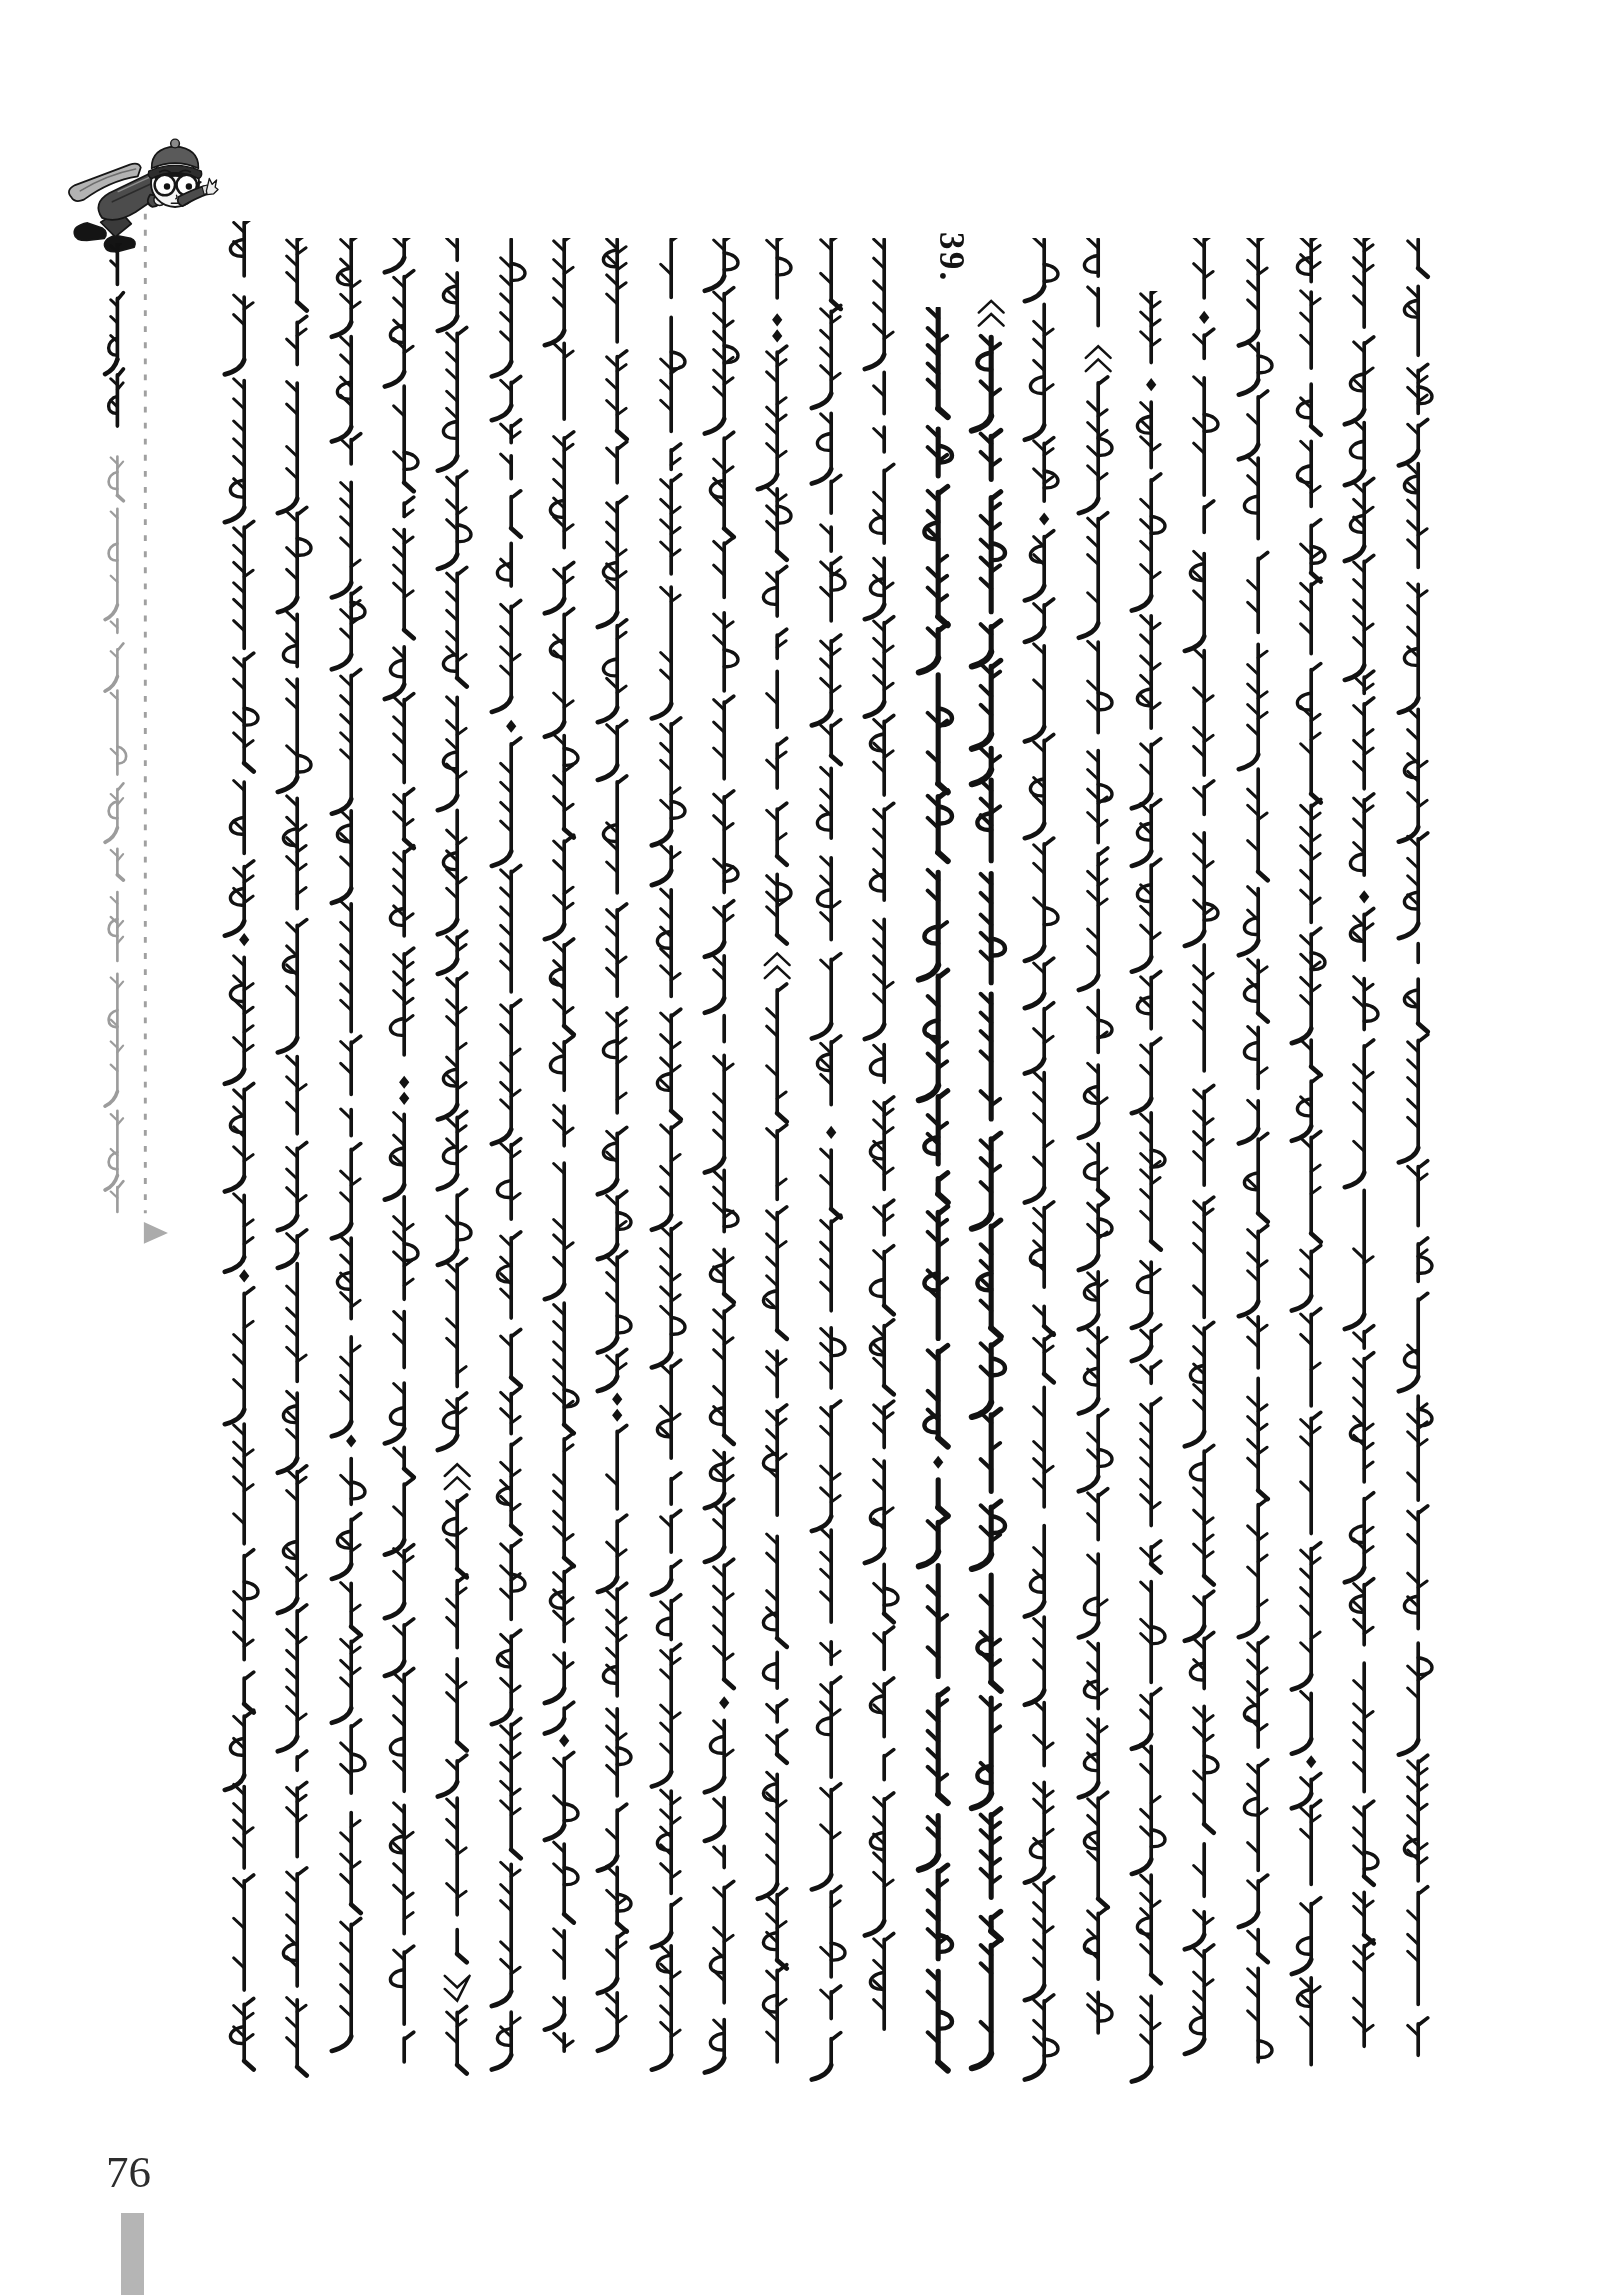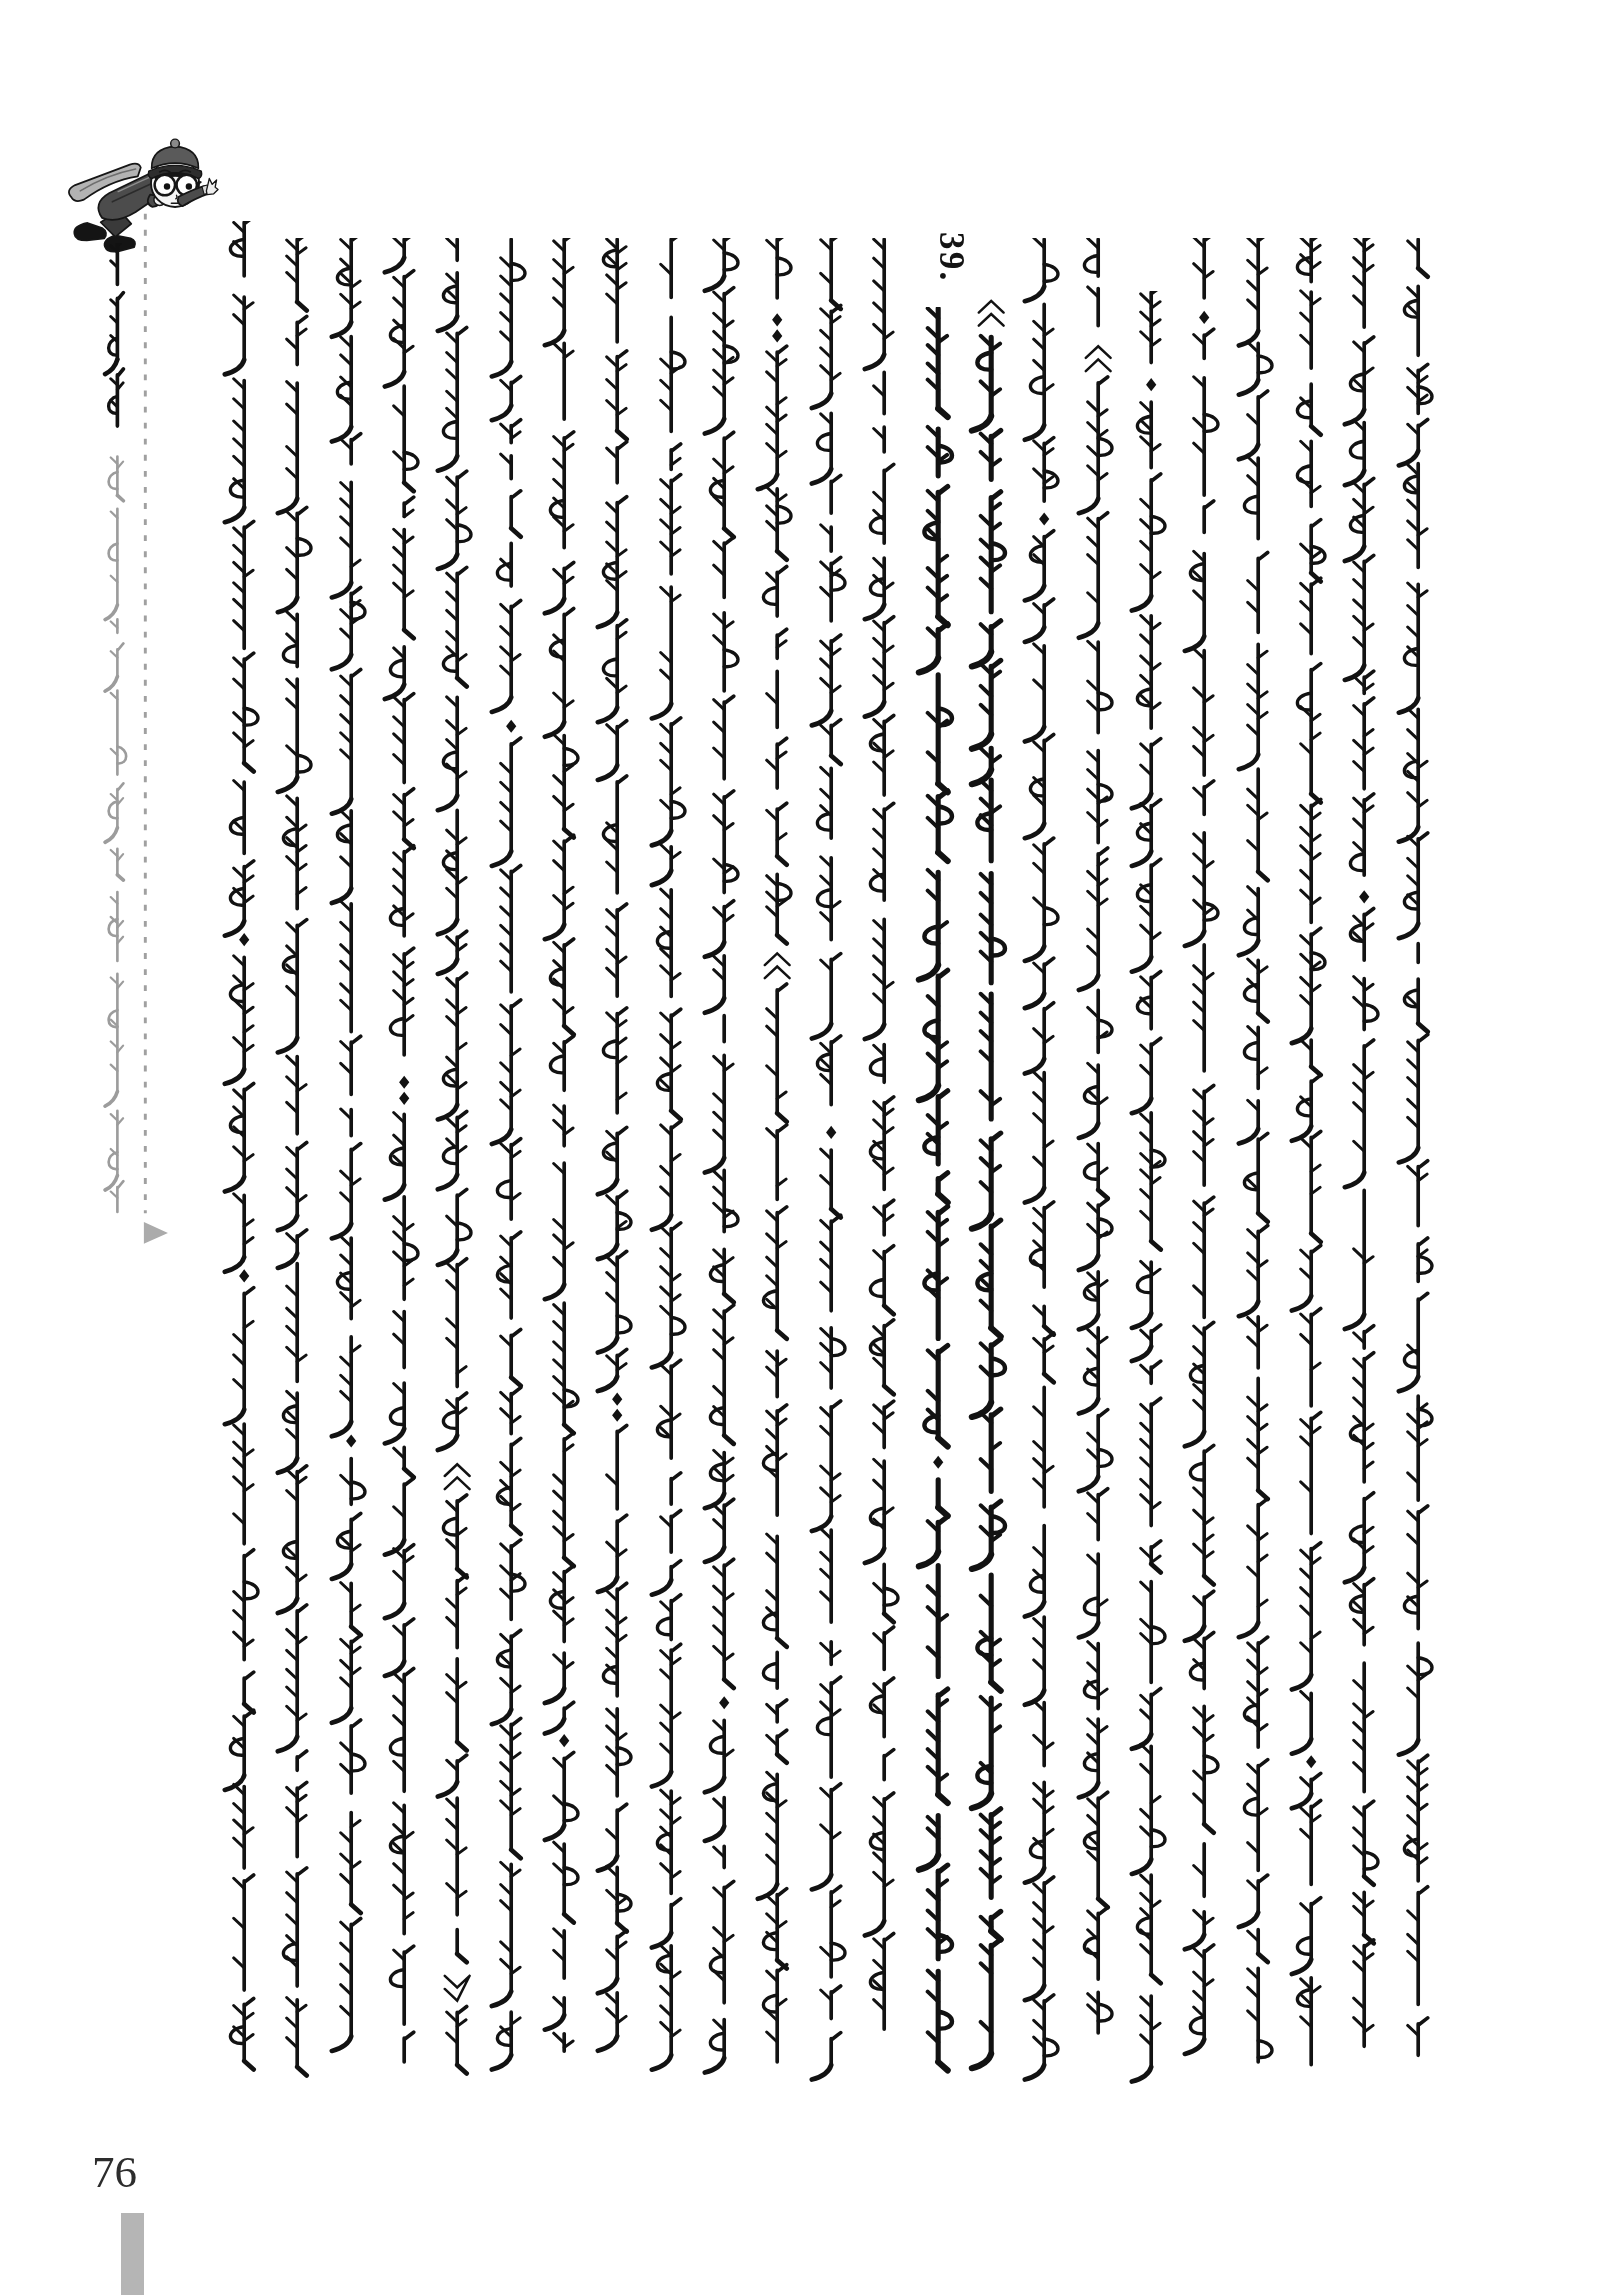--- a/index.html
+++ b/index.html
@@ -297,18 +297,18 @@
       <div class="text-col" style="left: 1394px; top: 238px;">
         <svg width="44" height="1845" viewBox="0 -2 60 2524">
           <path d="M33 0.0 L33 39.4 M33 64.1 L33 158.5 M33 178.9 L33 238.0 M33 180.9 L46.0 170.9 M33 254.3 L33 289.1 M33 256.3 L46.0 246.3 M33 306.7 L33 448.7 M33 471.9 L33 627.4 M33 642.8 L33 803.8 M33 819.9 L33 935.9 M33 821.9 L46.0 811.9 M33 963.4 L33 989.1 M33 1011.7 L33 1072.5 M33 1095.7 L33 1242.6 M33 1097.7 L46.0 1087.7 M33 1268.4 L33 1349.2 M33 1270.4 L46.0 1260.4 M33 1374.1 L33 1425.4 M33 1376.1 L46.0 1366.1 M33 1449.7 L33 1555.7 M33 1451.7 L46.0 1441.7 M33 1582.2 L33 1724.8 M33 1740.6 L33 1900.6 M33 1742.6 L46.0 1732.6 M33 1920.3 L33 2052.9 M33 2081.7 L33 2245.5 M33 2083.7 L46.0 2073.7 M33 2261.6 L33 2414.6 M33 2263.6 L46.0 2253.6 M33 2440.9 L33 2484.2 M33 2442.9 L46.0 2432.9 " fill="none" stroke="#121212" stroke-width="5" stroke-linecap="round"></path>
           <path d="M33 15.7 L18.6 2.0 M33 79.6 L18.6 65.9 M33 103.9 L18.6 90.2 M33 190.2 L18.6 176.5 M33 196.2 L45.2 187.2 M33 216.0 L18.6 202.3 M33 222.0 L45.2 213.0 M33 266.4 L18.6 252.7 M33 321.7 L18.6 308.0 M33 346.2 L18.6 332.5 M33 370.2 L18.6 356.5 M33 398.7 L18.6 385.0 M33 404.7 L45.2 395.7 M33 424.4 L18.6 410.7 M33 483.5 L18.6 469.9 M33 489.5 L45.2 480.5 M33 514.5 L18.6 500.8 M33 543.9 L18.6 530.2 M33 570.8 L18.6 557.1 M33 655.3 L18.6 641.6 M33 684.2 L18.6 670.5 M33 716.8 L18.6 703.2 M33 722.8 L45.2 713.8 M33 741.2 L18.6 727.6 M33 770.4 L18.6 756.8 M33 776.4 L45.2 767.4 M33 830.1 L18.6 816.4 M33 860.2 L18.6 846.6 M33 884.2 L18.6 870.5 M33 910.2 L18.6 896.5 M33 1049.6 L18.6 1035.9 M33 1111.4 L18.6 1097.7 M33 1135.9 L18.6 1122.2 M33 1160.2 L18.6 1146.5 M33 1190.0 L18.6 1176.3 M33 1214.7 L18.6 1201.0 M33 1281.7 L18.6 1268.0 M33 1287.7 L45.2 1278.7 M33 1391.3 L45.2 1382.3 M33 1526.0 L18.6 1512.4 M33 1601.8 L45.2 1592.8 M33 1620.6 L18.6 1606.9 M33 1626.6 L45.2 1617.6 M33 1644.8 L18.6 1631.1 M33 1650.8 L45.2 1641.8 M33 1701.0 L18.6 1687.3 M33 1753.4 L18.6 1739.7 M33 1785.1 L18.6 1771.5 M33 1838.2 L18.6 1824.5 M33 1844.2 L45.2 1835.2 M33 1870.3 L18.6 1856.7 M33 1965.3 L18.6 1951.6 M33 1971.3 L45.2 1962.3 M33 1995.3 L18.6 1981.6 M33 2094.9 L18.6 2081.2 M33 2100.9 L45.2 2091.9 M33 2117.0 L18.6 2103.3 M33 2123.0 L45.2 2114.0 M33 2143.6 L18.6 2129.9 M33 2149.6 L45.2 2140.6 M33 2169.8 L18.6 2156.1 M33 2197.5 L18.6 2183.8 M33 2203.5 L45.2 2194.5 M33 2216.9 L18.6 2203.3 M33 2222.9 L45.2 2213.9 M33 2300.1 L18.6 2286.4 M33 2332.3 L18.6 2318.6 M33 2355.5 L18.6 2341.8 M33 2456.8 L18.6 2443.2 " fill="none" stroke="#121212" stroke-width="4" stroke-linecap="round"></path>
           <path d="M33 83.2 C7.8 86.2 7.8 108.2 33 106.2 M33 201.5 C58.2 204.5 58.2 226.5 33 224.5 M33 323.4 C7.8 326.4 7.8 348.4 33 346.4 M33 559.6 C7.8 562.6 7.8 584.6 33 582.6 M33 713.3 C7.8 716.3 7.8 738.3 33 736.3 M33 892.8 C7.8 895.8 7.8 917.8 33 915.8 M33 1026.5 C7.8 1029.5 7.8 1051.5 33 1049.5 M33 1391.1 C58.2 1394.1 58.2 1416.1 33 1414.1 M33 1519.7 C7.8 1522.7 7.8 1544.7 33 1542.7 M33 1599.9 C58.2 1602.9 58.2 1624.9 33 1622.9 M33 1856.0 C7.8 1859.0 7.8 1881.0 33 1879.0 M33 1940.2 C58.2 1943.2 58.2 1965.2 33 1963.2 M33 2188.4 C7.8 2191.4 7.8 2213.4 33 2211.4 " fill="none" stroke="#121212" stroke-width="4.6" stroke-linecap="round"></path>
           <path d="M33 39.4 L46.0 50.9 M33 289.1 Q29.0 303.1 6.5 309.1 M33 627.4 Q29.0 641.4 6.5 647.4 M33 803.8 Q29.0 817.8 6.5 823.8 M33 935.9 Q29.0 949.9 6.5 955.9 M33 1072.5 L46.0 1084.0 M33 1242.6 Q29.0 1256.6 6.5 1262.6 M33 1555.7 Q29.0 1569.7 6.5 1575.7 M33 2052.9 Q29.0 2066.9 6.5 2072.9 " fill="none" stroke="#121212" stroke-width="6.4" stroke-linecap="round"></path>
         </svg>
       </div>
     </div>
 
-  <div class="page-number" style="left:92px;top:2150px">76</div>
+  <div class="page-number" style="left:106px;top:2150px">76</div>
 
   <div class="corner-bar" id="corner-bar" style="left: 121px; top: 2213px; width: 23.4px; height: 83px; background: rgb(181, 181, 181);"></div>
 
 </div>
 
 
 </body></html>

